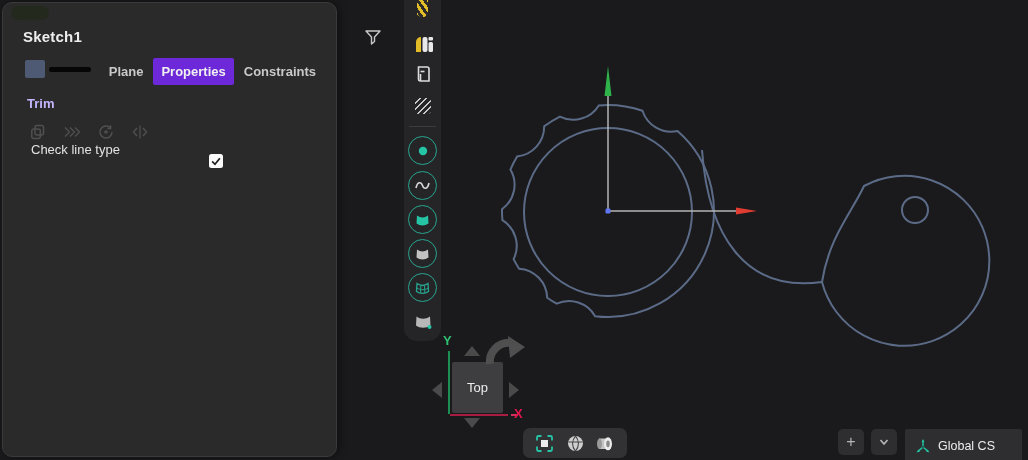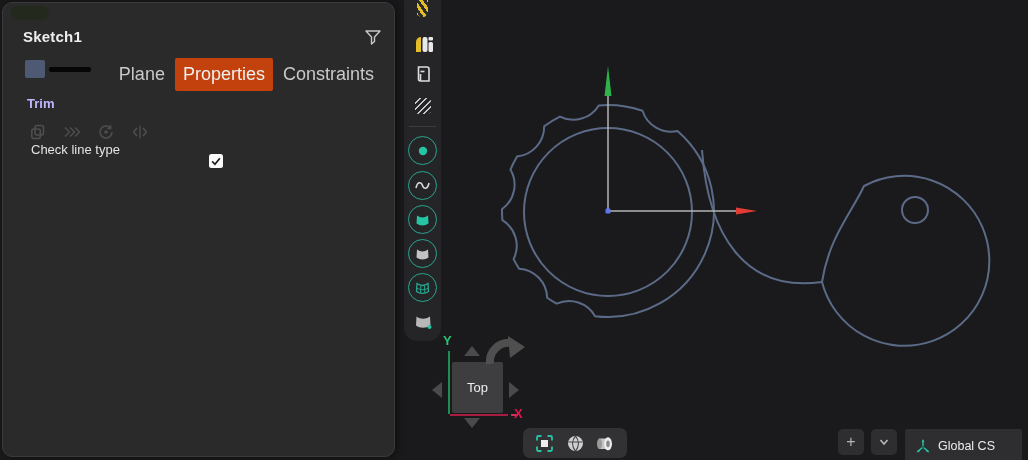--- a/index.html
+++ b/index.html
@@ -1,36 +1,36 @@
 <!DOCTYPE html>
 <html><head>
 <meta charset="utf-8">
 <style>
   * { margin:0; padding:0; box-sizing:border-box; }
   html,body { width:1028px; height:460px; overflow:hidden; background:#1a1a1c;
               font-family:"Liberation Sans", sans-serif; }
   .abs { position:absolute; }
 
   
-  #left-panel { left:2px; top:2px; width:393px; height:455px; background:#2a2a2a;
+  #left-panel { left:2px; top:2px; width:335px; height:455px; background:#2a2a2a;
     border:1px solid #3a3a3a; border-radius:10px; z-index:6;
     box-shadow:2px 0 8px rgba(0,0,0,.45); }
   #panel-handle { left:8px; top:3px; width:38px; height:14px; border-radius:7px;
     background:#24291e; }
   #panel-title { left:20px; top:25px; font-size:15px; font-weight:bold; color:#ededed;
     letter-spacing:.2px; }
   #filter-btn { left:360px; top:24px; width:22px; height:22px; cursor:pointer; }
   #swatch { left:22px; top:57px; width:20px; height:18px; background:#4e5a74;
     border-radius:2px; cursor:pointer; }
   #line-preview { left:46px; top:64px; width:42px; height:5px; background:#060606;
     border-radius:2px; cursor:pointer; }
   #tab-row { right:12px; top:55px; display:flex; gap:2px; }
-  .tab { font-size:18px; color:#c9c9c9; padding:6px 8px; border-radius:2px;
-    cursor:pointer; white-space:nowrap; }
-  .tab.active { background:#c2410c; color:#f0f0f0; }
+  .tab { font-size:13px; color:#c9c9c9; padding:6px 8px; border-radius:2px;
+    cursor:pointer; white-space:nowrap;font-weight:bold; }
+  .tab.active { background:#6d28d9; color:#f0f0f0; }
   #trim-title { left:24px; top:93px; font-size:13px; font-weight:bold; color:#c4b5fd; }
   #trim-toolbar { left:26px; top:120px; display:flex; gap:16px; }
   .ghost-btn { width:18px; height:18px; cursor:pointer; }
   #check-label { left:28px; top:139px; font-size:13px; color:#e3e3e3; }
   #checkbox { left:206px; top:151px; width:14px; height:14px; background:#fbfbfb;
     border-radius:2.5px; cursor:pointer; display:flex; align-items:center;
     justify-content:center; }
 
   
   #tool-sidebar { left:404px; top:0; width:37px; height:341px; background:#252528;

